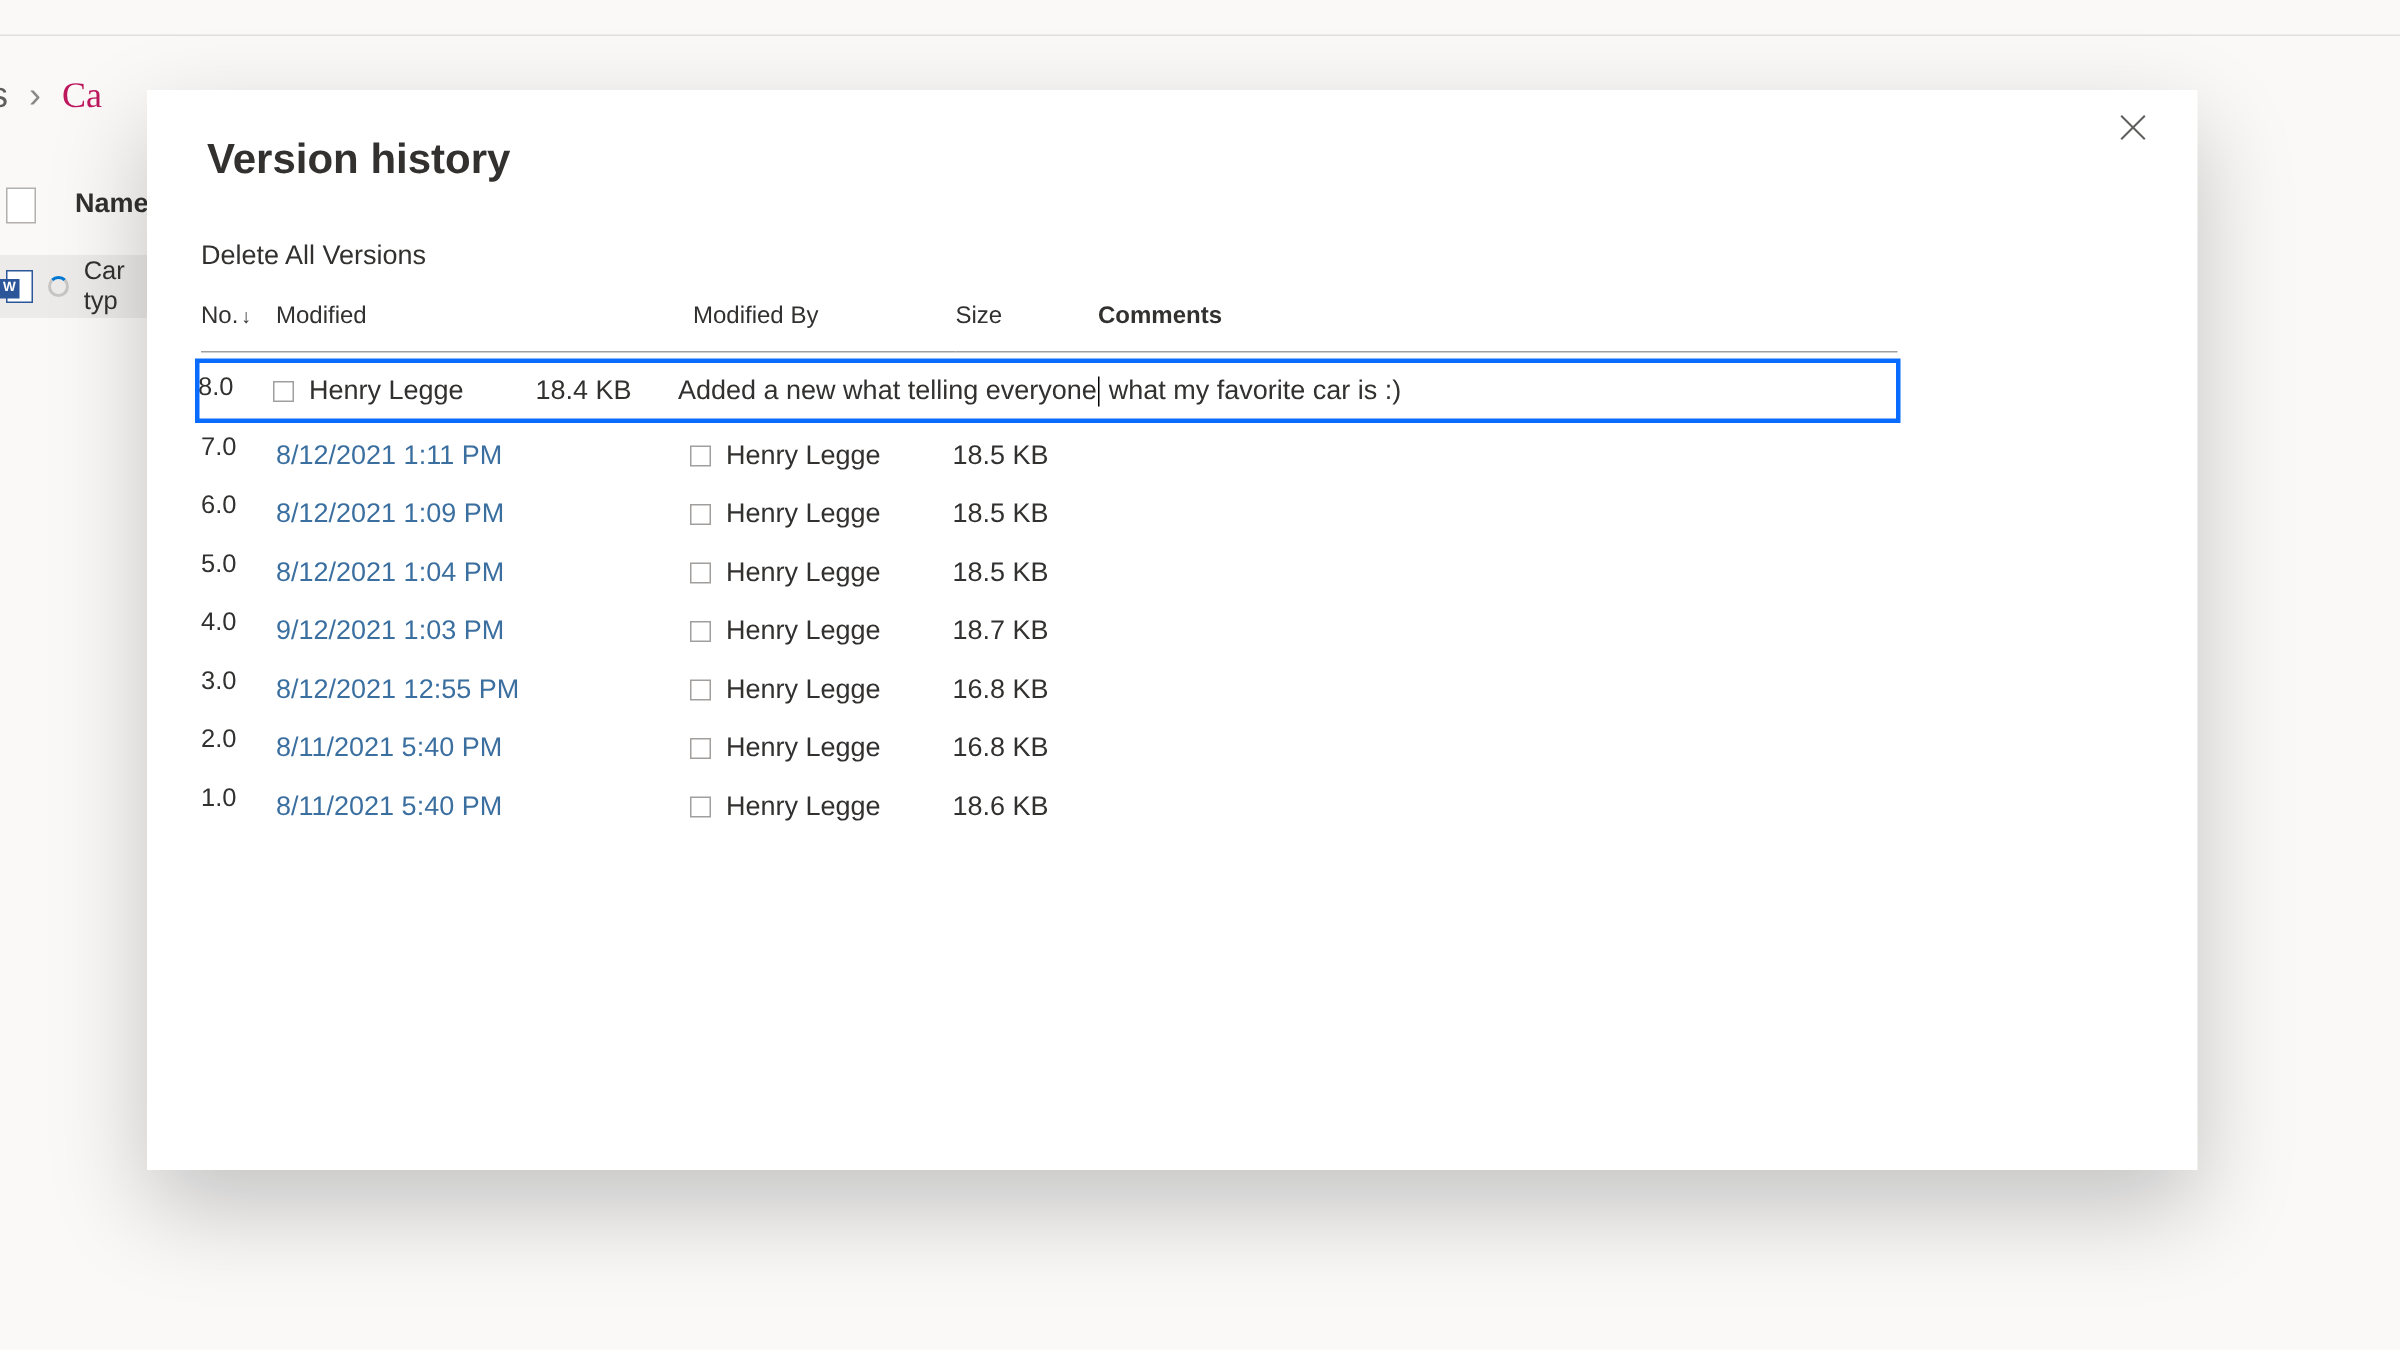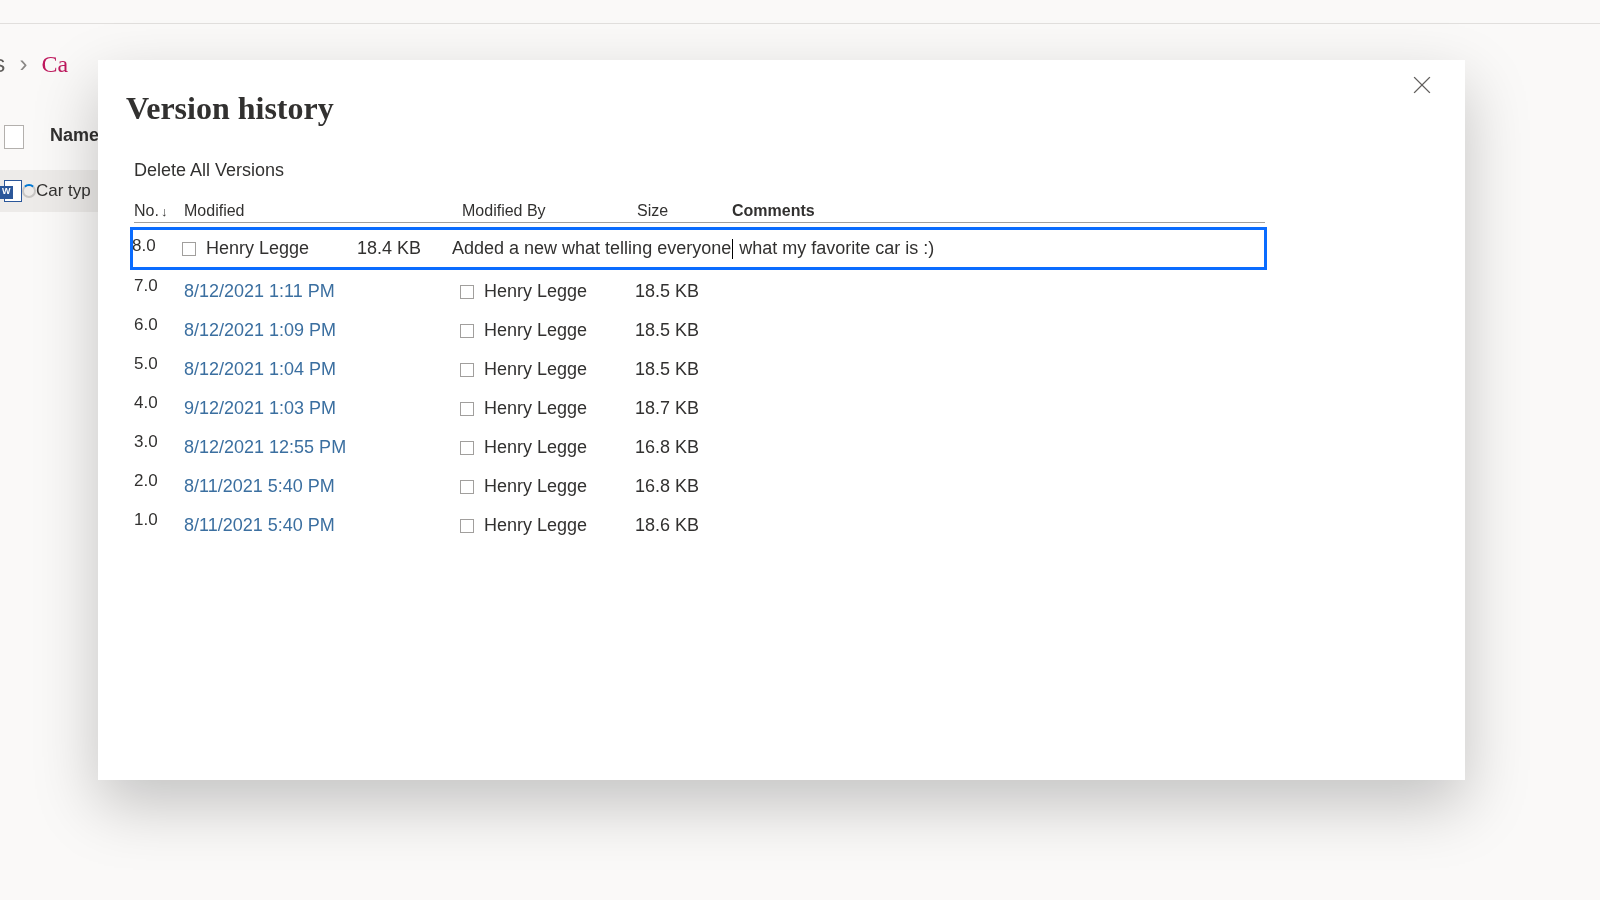--- a/index.html
+++ b/index.html
@@ -23,21 +23,21 @@
     display: flex; gap: 14px; align-items: center;
   }
   .breadcrumb .chev { color: #8a8886; }
   .name-hdr {
     position: absolute; top: 125px; left: 50px;
     font-size: 18px; font-weight: 600;
   }
   .file-row {
     position: absolute; top: 170px; left: 0; width: 110px; height: 42px;
     background: #edebe9;
-    display: flex; align-items: center; 
+    display: flex; align-items: center; gap: 10px;
     padding-left: 4px;
   }
   .file-row .spin {
     width: 14px; height: 14px;
     border: 2px solid #c8c6c4; border-top-color: #0078d4;
     border-radius: 50%;
   }
   .file-icon {
     width: 20px; height: 24px;
     background: linear-gradient(#fff,#fff);
@@ -58,40 +58,40 @@
     content:"W"; position:absolute; left:-3px; top:5px;
     color:#fff; font-size:9px; font-weight:bold;
   }
   .file-row .fname { font-size: 17px; color: #323130; }
   
   .dialog {
     position: absolute; left: 98px; top: 60px; right: 135px; height: 720px;
     background: #fff; box-shadow: 0 25px 60px rgba(0,0,0,.22);
   }
   .dialog h1 {
-    font-size: 32px; font-weight: 600;
-    position: absolute; left: 28px; top: 30px; font-family: Liberation Serif, serif;
+    font-size: 28px; font-weight: 600;
+    position: absolute; left: 40px; top: 30px;
   }
   .close {
     position: absolute; right: 20px; top: 16px;
     width: 32px; height: 32px; cursor: pointer;
     color: #605e5c;
   }
   .close svg { width: 18px; height: 18px; }
   .delete-all {
     position: absolute; left: 36px; top: 100px;
     font-size: 18px; color: #323130; cursor: pointer;
   }
   .tbl {
     position: absolute; left: 36px; right: 200px; top: 142px;
     font-size: 17px;
   }
   .hdr { display: flex; align-items: flex-end; gap: 0; color: #323130;
     font-size: 16px; }
-  .hdr > div { border-bottom: 1px solid #a19f9d; padding-bottom: 2px; }
+  .hdr > div { border-bottom: 1px solid #a19f9d; padding-bottom: 14px; }
   .no-col  { width: 50px; position: relative; }
   .mod-col { width: 278px; }
   .by-col  { width: 175px; }
   .sz-col  { width: 95px; }
   .cm-col  { flex: 1; font-weight: bold; }
   .sort::after {
     content:"↓"; font-size:13px; position: relative; top: 0px; left: 2px;
   }
   .rows { margin-top: 6px; }
   .row {

